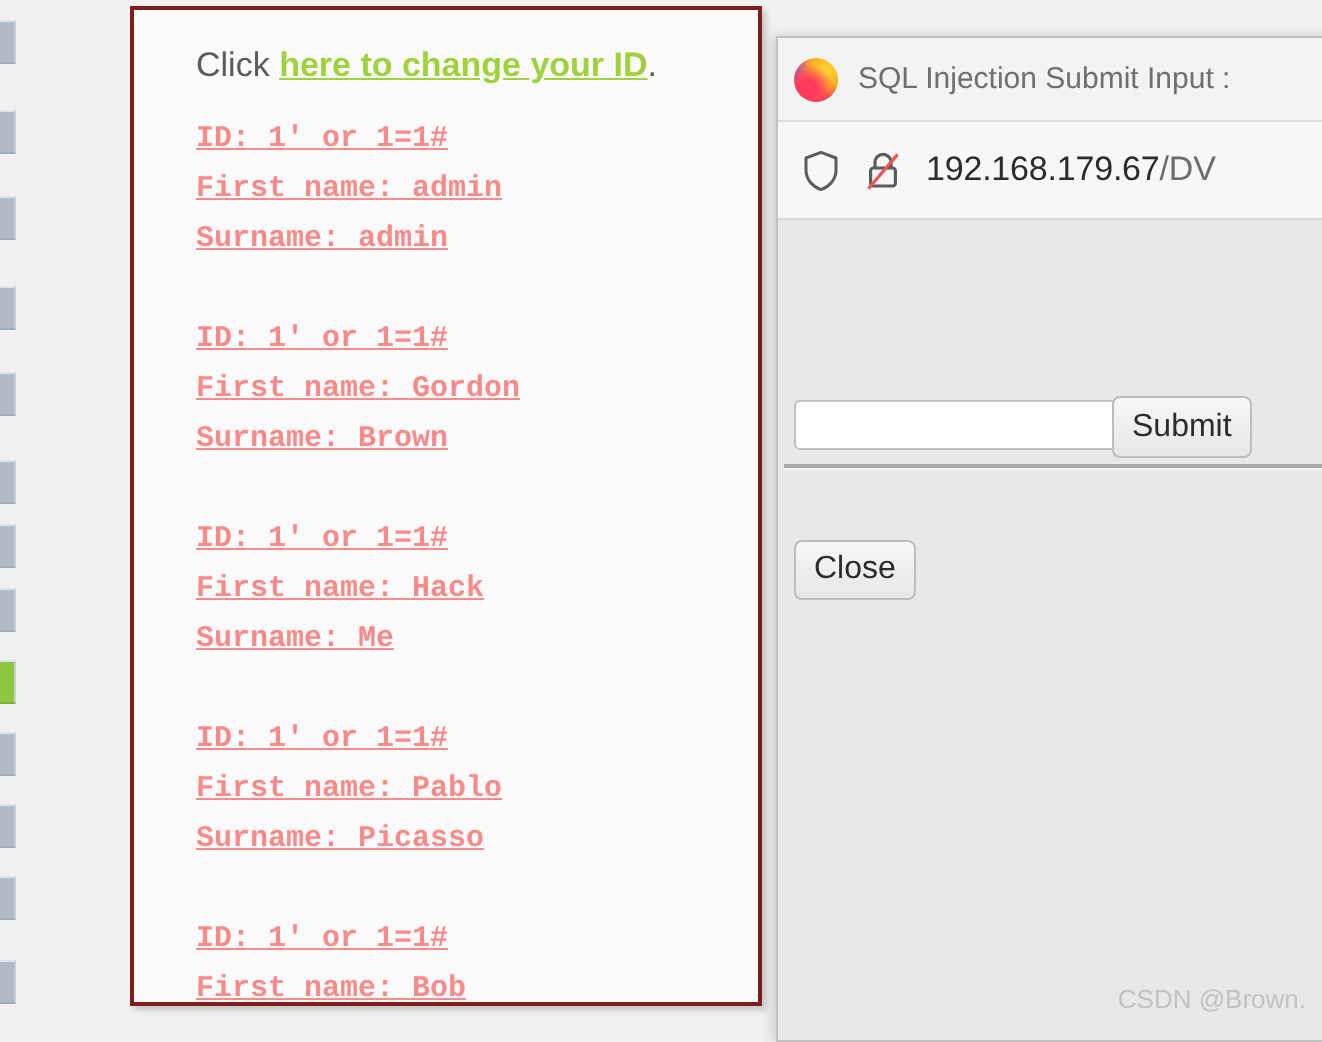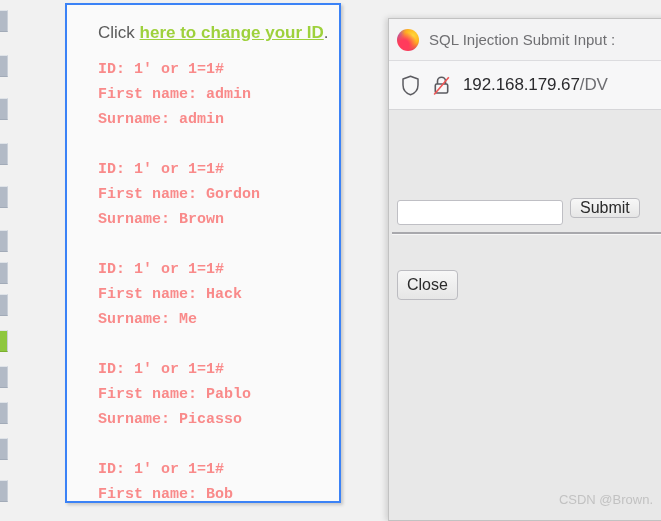--- a/index.html
+++ b/index.html
@@ -37,24 +37,24 @@
   .sidebar-item.active {
     background: #8ec73f;
     border-bottom-color: #7bb02f;
   }
 
   
   #content-panel {
     position: absolute;
     left: 65px;
     top: 3px;
-    width: 276px;
+    width: 316px;
     height: 500px;
     background: #fafafa;
-    border: 2px solid #3b82f6;
+    border: 2px solid #7f1d1d;
     box-sizing: border-box;
     box-shadow: 2px 2px 3px rgba(0,0,0,0.18);
     overflow: hidden;
   }
 
   #change-id-line {
     position: absolute;
     left: 31px;
     top: 18px;
     font-size: 17px;
@@ -79,21 +79,21 @@
     font-family: "Liberation Mono", "DejaVu Sans Mono", monospace;
     font-size: 15px;
     font-weight: bold;
     line-height: 25px;
     color: #f98a8a;
     white-space: pre;
   }
   .record {
     margin-bottom: 25px;
   }
-  .record-line { display: block; }
+  .record-line { display: block; text-decoration: underline; }
 
   
   #popup-window {
     position: absolute;
     left: 388px;
     top: 18px;
     width: 280px;
     height: 503px;
     background: #e8e8e8;
     border: 1px solid #c2c2c2;
@@ -188,23 +188,23 @@
     border: 1px solid #bcbcc1;
     border-radius: 4px;
     font-family: "Liberation Sans", sans-serif;
     font-size: 16px;
     color: #2b2b2b;
     cursor: pointer;
     padding: 0 9px;
     box-sizing: border-box;
   }
   #submit-button {
-    left: 181px;
+    left: 167px;
     top: 88px;
-    height: 20px;
+    height: 31px;
   }
   #popup-divider {
     position: absolute;
     left: 3px;
     top: 122px;
     width: 274px;
     height: 0;
     border-top: 2px solid #a8a8ac;
     border-bottom: 1px solid #f6f6f6;
   }

